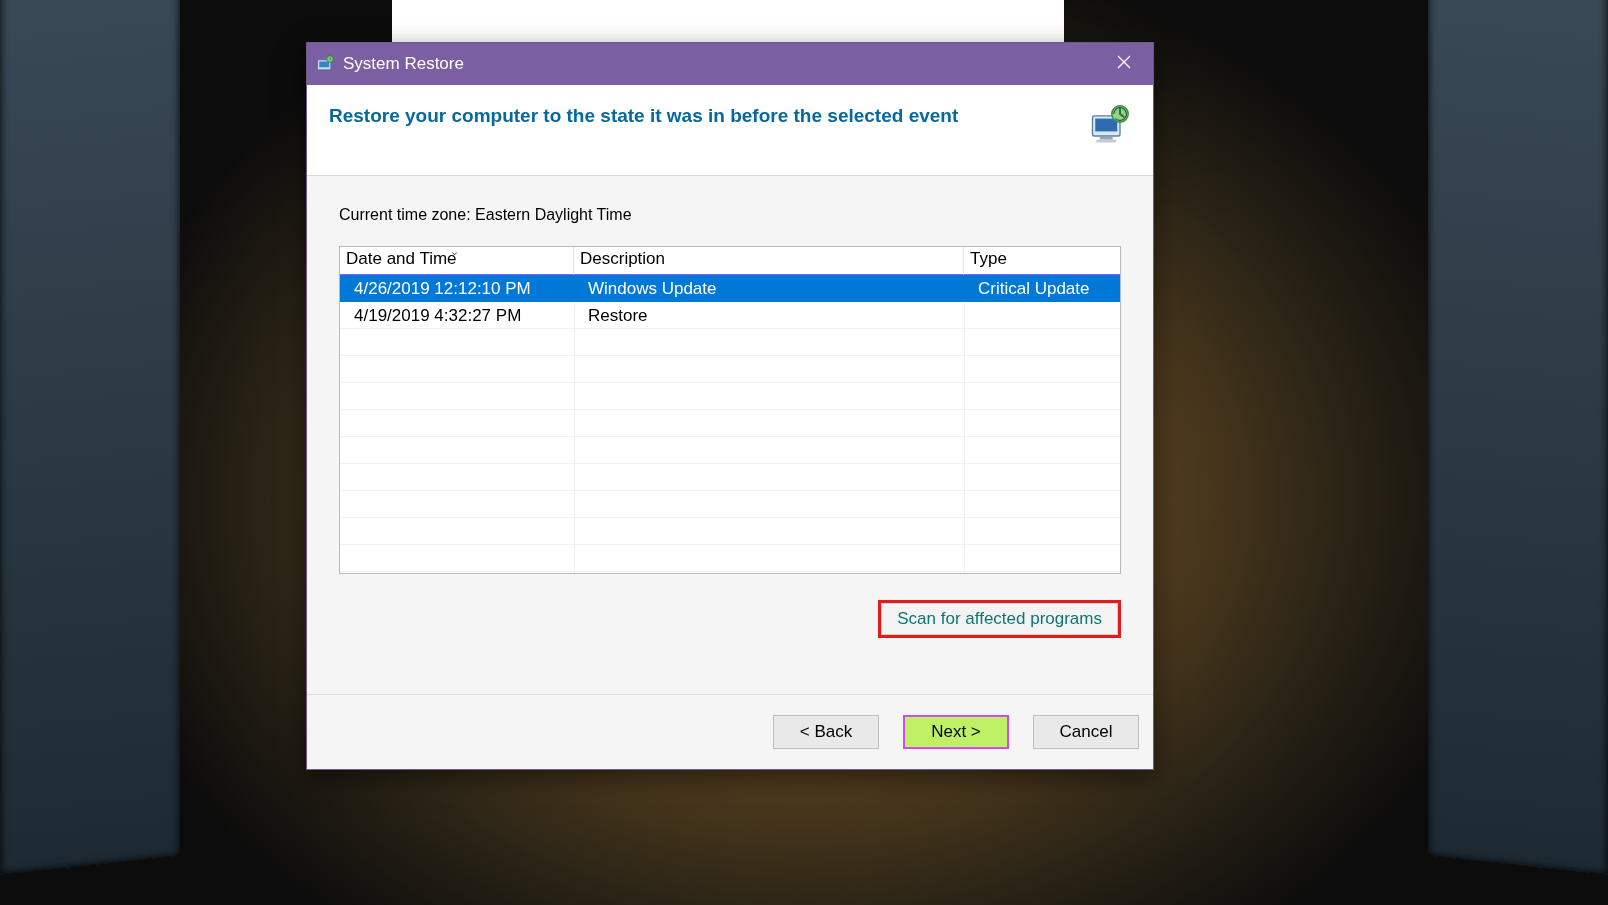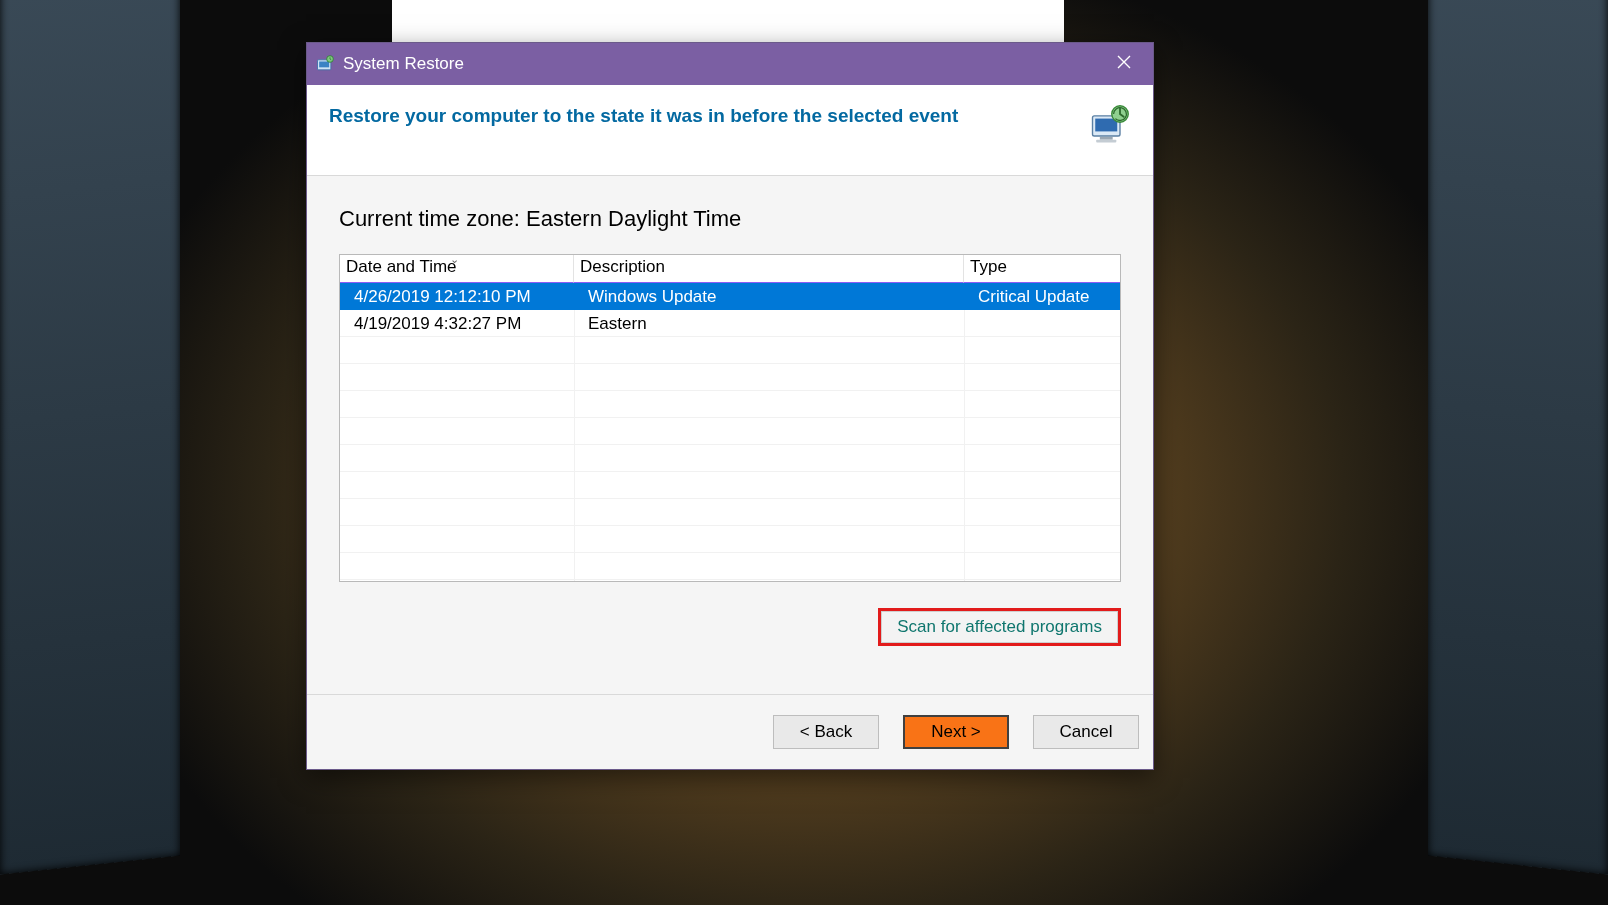--- a/index.html
+++ b/index.html
@@ -68,21 +68,21 @@
     line-height: 1.35;
   }
   .header-pane .big-icon { width: 44px; height: 44px; flex-shrink:0; margin-left:10px; }
   
   .body-pane {
     flex: 1;
     background: #f5f5f5;
     padding: 30px 32px 18px 32px;
     display: flex; flex-direction: column;
   }
-  .tz-label { font-size: 22px; color: #000; margin-bottom: 22px; }
+  .tz-label { font-size: 16px; color: #000; margin-bottom: 22px; }
   
   .table {
     background: #ffffff;
     border: 1px solid #b9b9b9;
     height: 328px;
     overflow: hidden;
     display: flex; flex-direction: column;
     font-size: 17px;
   }
   .thead {
@@ -153,22 +153,22 @@
     height: 34px;
     background: #e9e9e9;
     border: 1px solid #bdbdbd;
     font-size: 17px;
     color: #000;
     cursor: pointer;
     display:flex; align-items:center; justify-content:center;
     padding: 0 14px;
   }
   .btn.default {
-    background: #f97316;
-    border: 2px solid #404040;
+    background: #bef264;
+    border: 2px solid #d946ef;
   }
 </style>
 </head>
 <body>
 
 <div class="desktop">
 
   <div class="band" style="left:0;top:0;width:180px;height:905px;transform:skewY(-6deg) translateY(-40px);"></div>
   <div class="band" style="right:0;top:0;width:180px;height:905px;transform:skewY(6deg) translateY(-40px);"></div>
 
@@ -233,21 +233,21 @@
               <div style="left:624px"></div>
             </div>
 
           <div class="row selected">
             <div class="cell col-date">4/26/2019 12:12:10 PM</div>
             <div class="cell col-desc">Windows Update</div>
             <div class="cell col-type">Critical Update</div>
           </div>
           <div class="row">
             <div class="cell col-date">4/19/2019 4:32:27 PM</div>
-            <div class="cell col-type">Eastern</div>
+            <div class="cell col-type">Restore</div>
           </div>
         </div>
       </div>
 
       <div class="scan-row">
         <button class="scan-btn">
           <span>Scan for affected programs</span>
         </button>
       </div>
     </div>

